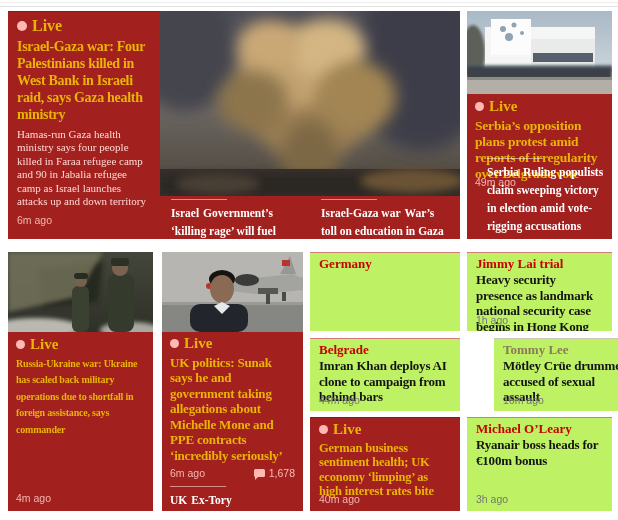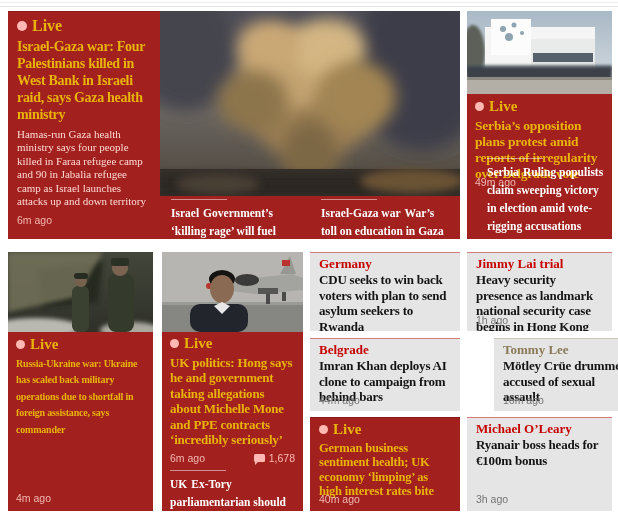--- a/index.html
+++ b/index.html
@@ -3,21 +3,21 @@
 <meta charset="utf-8">
 <style>
   html,body{margin:0;padding:0;background:#fff;}
   #app{position:relative;width:618px;height:520px;background:#ffffff;overflow:hidden;
        font-family:"Liberation Sans",sans-serif;}
   .rule{position:absolute;left:0;width:618px;height:1px;background:#ededed;}
   .r2{background:#e3e3e3;}
 
   .card{position:absolute;box-sizing:border-box;overflow:hidden;cursor:pointer;}
   .red{background:#a2211e;box-shadow:inset 0 1px 0 rgba(60,0,0,.22);}
-  .white{background:#e5e5e5;border-top:1px solid #d47c77;}
+  .white{background:#bef264;border-top:1px solid #d47c77;}
   .white.brown-top{border-top-color:#cdc6b6;}
 
   .live-row{display:flex;align-items:center;gap:5px;color:#eab308;
             font:700 15px/1.1 "Liberation Serif","DejaVu Serif",serif;}
   .live-row .dot{width:9px;height:9px;border-radius:50%;background:#ffb9b2;flex:none;}
   .main .live-row{font-size:16px;}
   .main .live-row .dot{width:10px;height:10px;}
 
   .hl{margin:3px 0 0;font:700 13px/15.5px "Liberation Serif","DejaVu Serif",serif;
       color:#eab308;letter-spacing:-0.2px;}
@@ -219,38 +219,37 @@
         <ellipse cx="60" cy="37" rx="12" ry="14" fill="#8a6a52"></ellipse>
         <rect x="28" y="52" width="58" height="28" rx="10" fill="#23252c"></rect>
         <polygon points="52,54 60,50 68,54 60,62" fill="#e8e8ea"></polygon>
       </svg>
     </div>
     <div class="body" style="top:80px;padding:3px 8px">
       <div class="live-row">
         <span class="dot"></span>
         <span>Live</span>
       </div>
-      <h2 class="hl">UK politics: Hong says he and government taking allegations about Michelle Mone and PPE contracts ‘incredibly seriously’</h2>
+      <h2 class="hl">UK politics: Sunak says he and government taking allegations about Michelle Mone and PPE contracts ‘incredibly seriously’</h2>
       <div class="meta">
         <span class="ts">6m ago</span>
         <span class="comment">
           <span class="bubble"></span>
           <span>1,678</span>
         </span>
       </div>
       <div class="sublink sub-flow">
         <div class="rule-w"></div>
         <span class="sl kicker-inline">UK</span><span class="sl">Ex-Tory parliamentarian should not return to upper house after admitting lying, says minister</span>
       </div>
     </div>
   </article>
 
   <article class="card white wpad" style="left:310px;top:252px;width:150px;height:79px">
     <div class="kicker">Germany</div>
-    <h2 class="hl dark" style="margin-top:1px">CDU seeks to win back voters with plan to send asylum seekers to Rwanda</h2>
   </article>
 
   <article class="card white wpad" style="left:310px;top:338px;width:150px;height:73px">
     <div class="kicker">Belgrade</div>
     <h2 class="hl dark" style="margin-top:1px">Imran Khan deploys AI clone to campaign from behind bars</h2>
     <div class="ts gray ts-abs" style="left:9px;bottom:4px">44m ago</div>
   </article>
 
   <article class="card red" style="left:310px;top:417px;width:150px;height:94px">
     <div class="body" style="top:0;padding:4px 9px">

